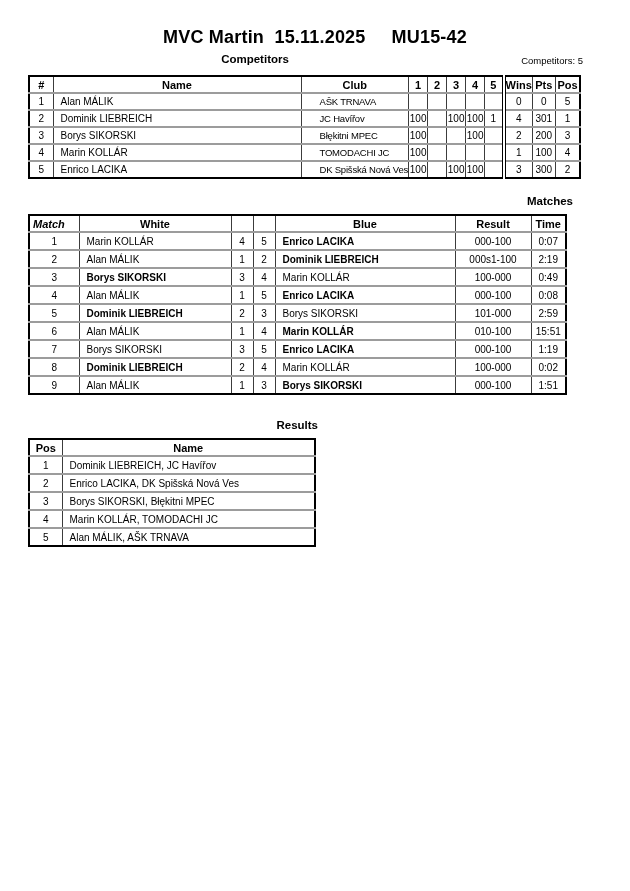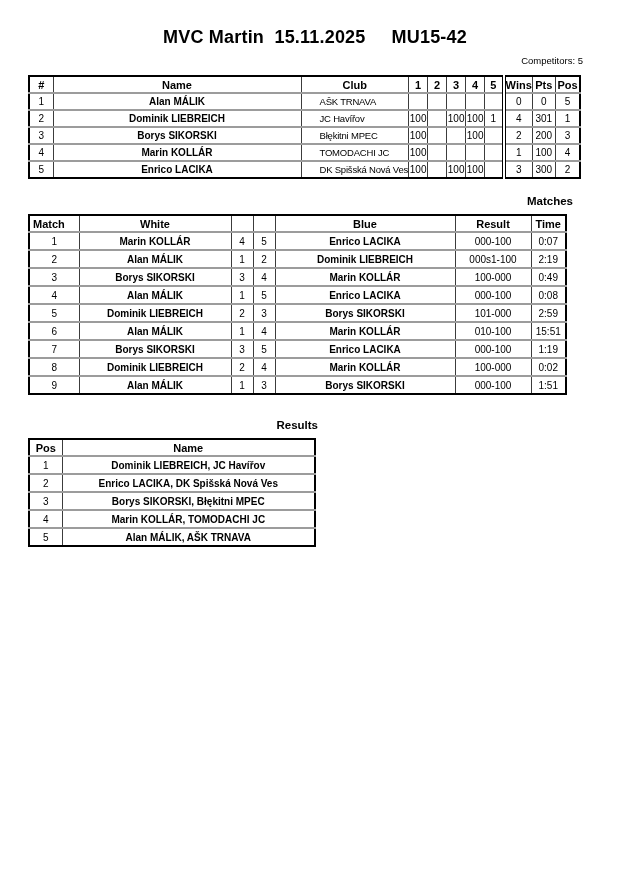--- a/index.html
+++ b/index.html
@@ -75,43 +75,43 @@
     padding: 0;
     white-space: nowrap;
     overflow: hidden;
     vertical-align: middle;
     text-align: center;
     border-left: 1px solid #3c3c3c;
     border-top: 2px solid #9c9c9c;
   }
   .tbl th:first-child, .tbl td:first-child { border-left: none; }
   .tbl td.name {
-    text-align: center;
-    padding-left: 0;
-    font-weight: bold;
+    text-align: left;
+    padding-left: 7px;
   }
   .tbl td.club {
     text-align: left;
     padding-left: 18px;
     font-size: 9.5px;
     letter-spacing: -0.2px;
   }
   .thick-left { border-left: 4px double #000000 !important; }
   .bold { font-weight: bold; }
   #competitors-table td { height: 15px; }
   #matches-table td { height: 16px; }
   #results-table td { height: 16px; }
-  #matches-table th.h-match { text-align: left; padding-left: 3px; }
+  #matches-table th.h-match { text-align: left; padding-left: 3px; font-style: italic; }
 </style>
 </head>
 <body>
 
 <div class="main-title">MVC Martin  15.11.2025     MU15-42</div>
 
 <div class="subhead-row">
+  <div class="competitors-title">Competitors</div>
   <div class="competitors-count">Competitors: 5</div>
 </div>
 
 <table class="tbl" id="competitors-table">
   <colgroup>
     <col style="width:24px">
       <col style="width:248px">
       <col style="width:82px">
     <col style="width:19px">
       <col style="width:19px">

